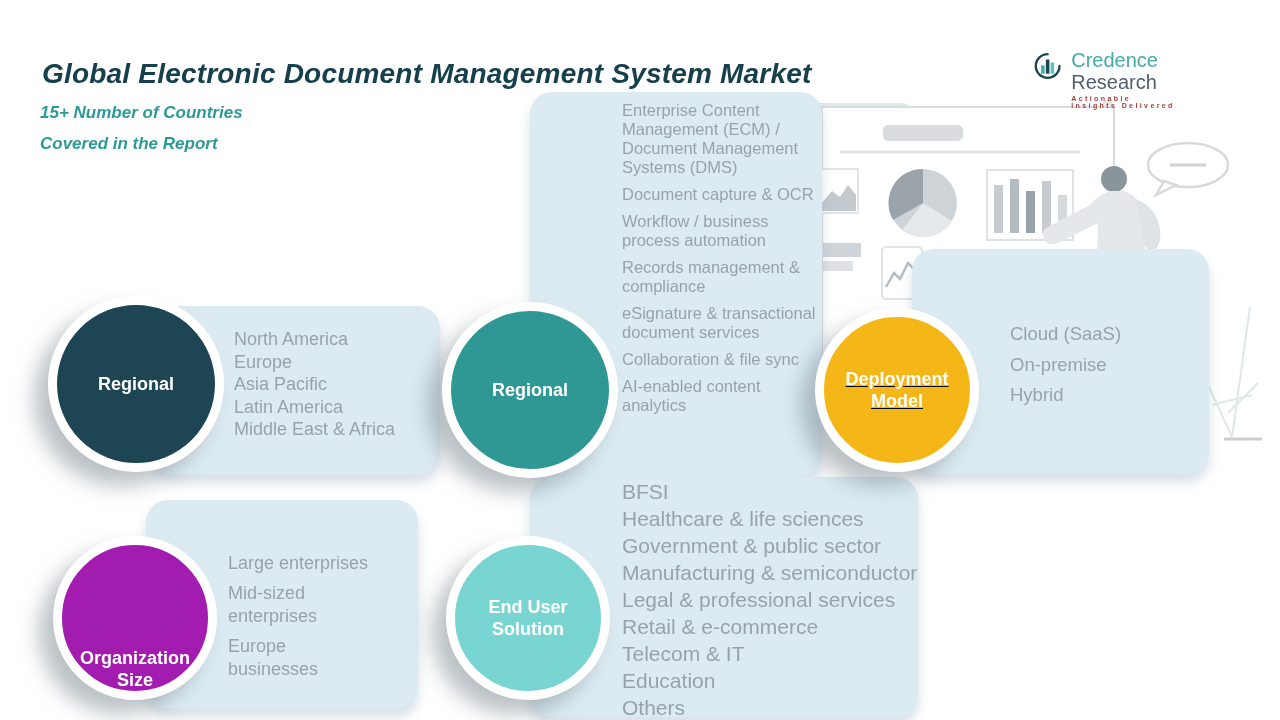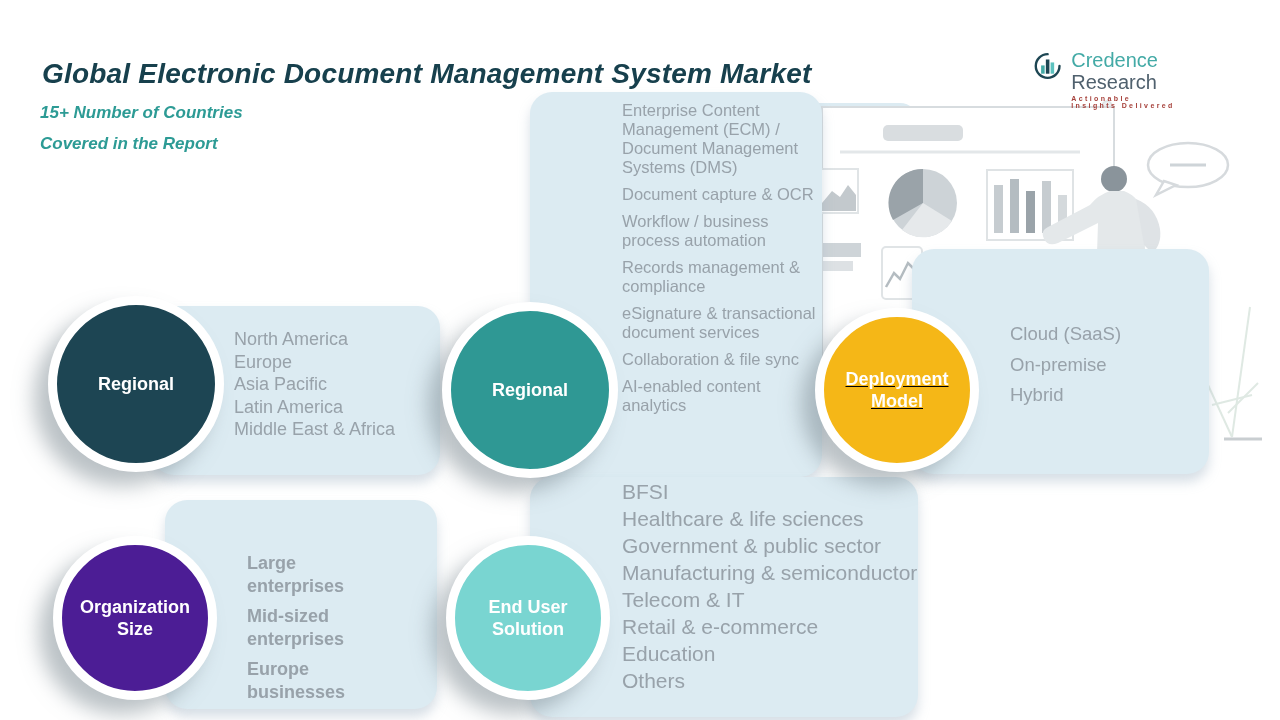--- a/index.html
+++ b/index.html
@@ -28,21 +28,21 @@
   .panel-regional{left:152px;top:289px;width:288px;height:169px;}
   .panel-regional .items{padding:22px 0 0 82px;font-size:18px;line-height:22.5px;}
 
   .panel-solution{left:530px;top:75px;width:292px;height:385px;}
   .panel-solution .items{padding:9px 0 0 92px;font-size:16.5px;line-height:19px;}
   .panel-solution .items li{margin-bottom:8px;max-width:200px;}
 
   .panel-deployment{left:912px;top:232px;width:297px;height:225px;}
   .panel-deployment .items{padding:70px 12px 0 98px;font-size:18.5px;line-height:30.5px;}
 
-  .panel-organization{left:165px;top:483px;width:272px;height:209px;font-weight:bold;}
+  .panel-organization{left:146px;top:483px;width:272px;height:209px;}
   .panel-organization .items{padding:52px 0 0 82px;font-size:18px;line-height:23px;}
   .panel-organization .items li{margin-bottom:7px;width:150px;}
 
   .panel-enduser{left:530px;top:460px;width:388px;height:240px;}
   .panel-enduser .items{padding:1px 0 0 92px;font-size:21px;line-height:27px;}
 
   
   .circle{position:absolute;z-index:2;border-radius:50%;border:9px solid #ffffff;
     display:flex;align-items:center;justify-content:center;text-align:center;
     box-shadow:-14px 14px 20px rgba(120,133,142,.5);}
@@ -178,34 +178,35 @@
   </section>
 
   <section>
     <div class="panel panel-organization">
       <ul class="items">
           <li>Large enterprises</li>
           <li>Mid-sized enterprises</li>
           <li>Europe businesses</li>
         </ul>
     </div>
-    <div class="circle circle-organization" style="background: #4c1d95;">
+    <div class="circle circle-organization" style="background: #a21caf; align-items: flex-end;">
       <span class="circle-label">Organization Size</span>
     </div>
   </section>
 
   <section>
     <div class="panel panel-enduser">
       <ul class="items">
           <li>BFSI</li>
           <li>Healthcare &amp; life sciences</li>
           <li>Government &amp; public sector</li>
           <li>Manufacturing &amp; semiconductor</li>
+          <li>Legal &amp; professional services</li>
+          <li>Retail &amp; e-commerce</li>
           <li>Telecom &amp; IT</li>
-          <li>Retail &amp; e-commerce</li>
           <li>Education</li>
           <li>Others</li>
         </ul>
     </div>
     <div class="circle circle-enduser" style="background: rgb(121, 213, 209);">
       <span class="circle-label">End User Solution</span>
     </div>
   </section>
 
 </div>

